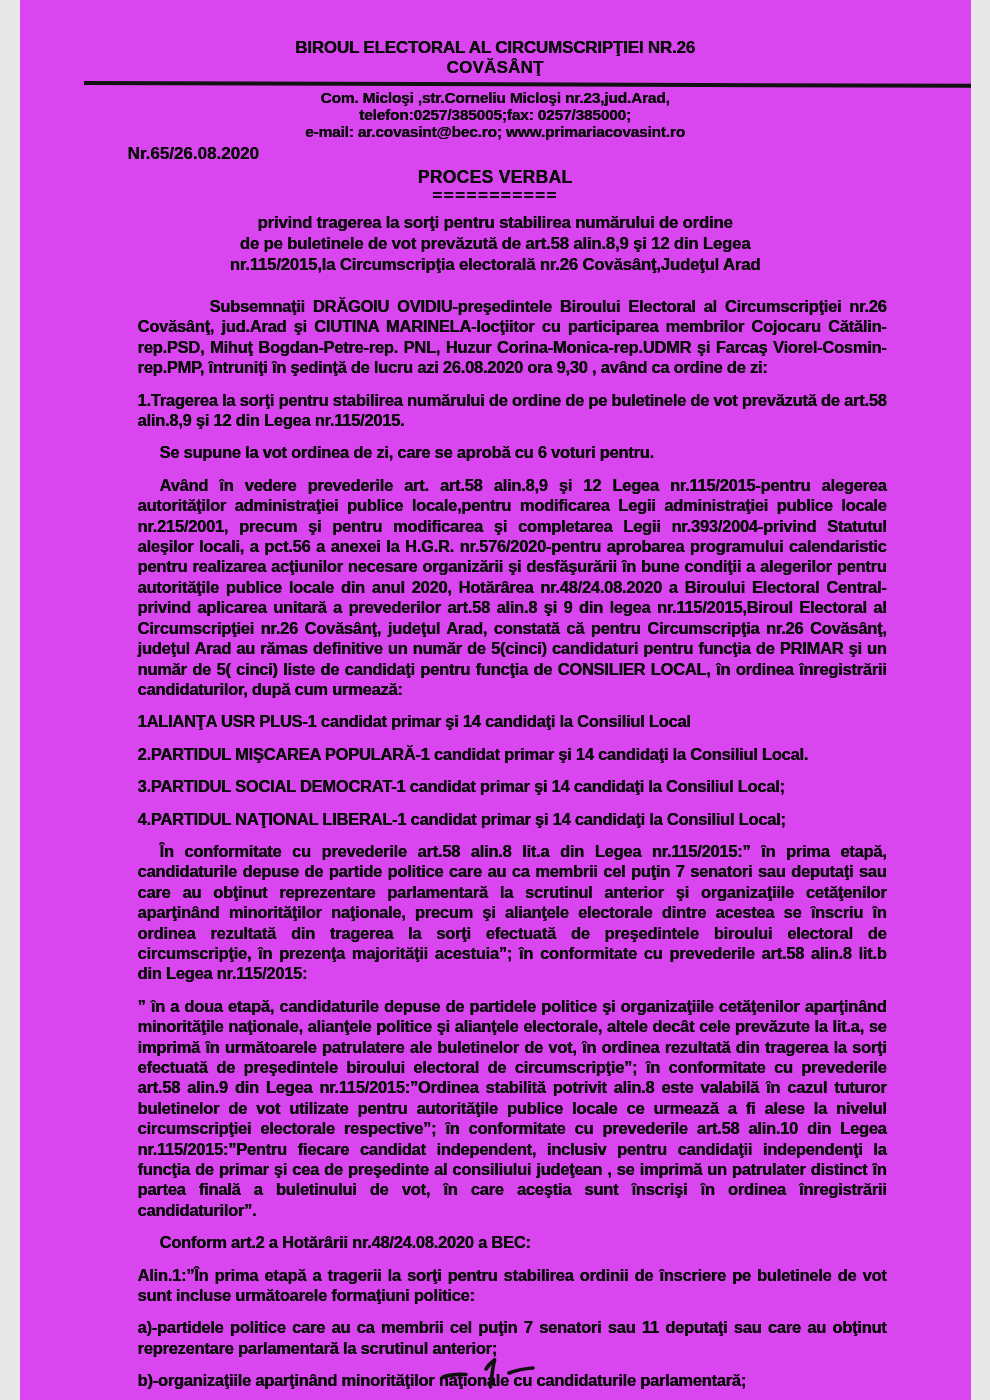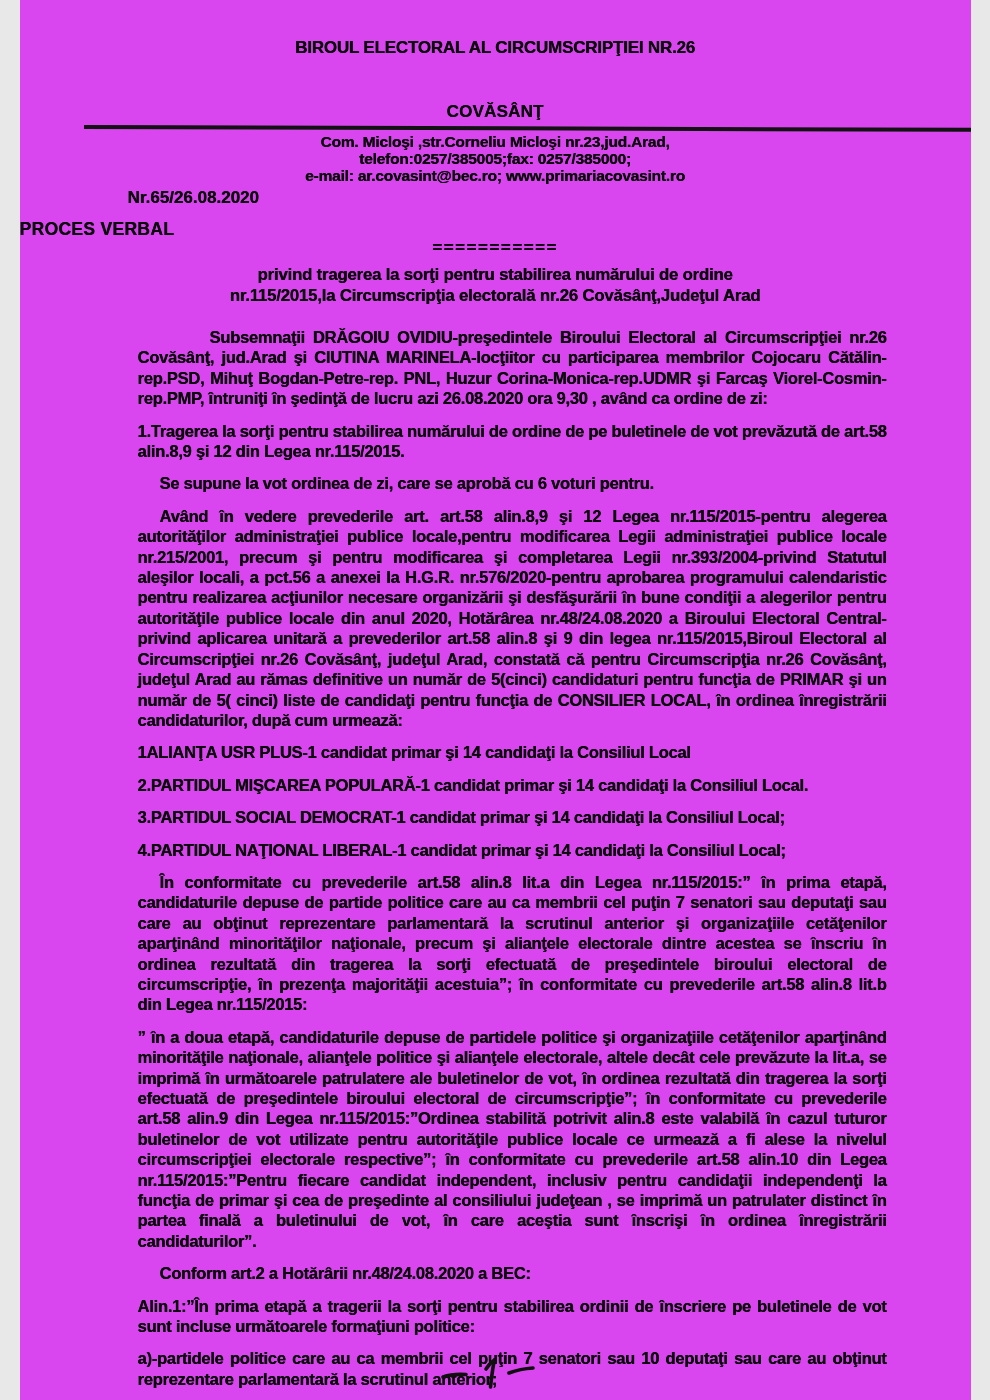--- a/index.html
+++ b/index.html
@@ -10,29 +10,29 @@
     margin:0 auto;
     background:#d946ef;
     font-family:"Liberation Sans",sans-serif;
     font-weight:700;
     color:#0b0b0b;
     overflow:hidden;
     text-shadow:0.35px 0 0 currentColor;
   }
   .hdr{ text-align:center; padding-top:38px; line-height:20px; }
   .hdr-l1{ font-size:17px; letter-spacing:-0.2px; }
-  .hdr-l2{ font-size:17px; letter-spacing:0.2px;margin-top:44px; }
+  .hdr-l2{ font-size:17px; letter-spacing:0.2px; }
   .hdr-rule{
     height:4px; background:#121212;
     margin:3px 0 4px 64px; width:924px;
     transform:rotate(0.18deg); transform-origin:left center;
   }
   .addr{ text-align:center; font-size:15.5px; line-height:17px; letter-spacing:-0.2px; }
   .doc-no{ margin:4px 0 0 108px; font-size:17px; }
-  .title{ font-size:17.5px; margin-top:11px; letter-spacing:0.3px; }
+  .title{ text-align:center; font-size:17.5px; margin-top:3px; letter-spacing:0.3px; }
   .title-eq{ text-align:center; font-size:17px; letter-spacing:1.5px; line-height:14px; margin-top:1px; }
   .subtitle{ text-align:center; font-size:16.8px; line-height:21px; margin-top:9px; letter-spacing:-0.2px; }
   .bodytext{
     margin:21px 72px 0 106px;
     font-size:16.5px; line-height:20.4px;
     letter-spacing:-0.25px;
   }
   .bodytext p{ margin:12px; text-align:justify; }
   .p-indent{ text-indent:22px; }
   .p-indent-lg{ text-indent:72px; }
@@ -61,37 +61,38 @@
     <div>e-mail: ar.covasint@bec.ro; www.primariacovasint.ro</div>
   </div>
 
   <div class="doc-no">Nr.65/26.08.2020</div>
 
   <div class="title">PROCES VERBAL</div>
   <div class="title-eq">===========</div>
 
   <div class="subtitle">
       <div>privind tragerea la sorţi pentru stabilirea numărului de ordine</div>
+      <div>de pe buletinele de vot prevăzută de art.58 alin.8,9 şi 12 din Legea</div>
       <div>nr.115/2015,la Circumscripţia electorală nr.26 Covăsânţ,Judeţul Arad</div>
     </div>
 
   <div class="bodytext">
       <p class="p-indent-lg">Subsemnaţii DRĂGOIU OVIDIU-preşedintele Biroului Electoral al Circumscripţiei nr.26 Covăsânţ, jud.Arad şi CIUTINA MARINELA-locţiitor cu participarea membrilor Cojocaru Cătălin-rep.PSD, Mihuţ Bogdan-Petre-rep. PNL, Huzur Corina-Monica-rep.UDMR şi Farcaş Viorel-Cosmin-rep.PMP, întruniţi în şedinţă de lucru azi 26.08.2020 ora 9,30 , având ca ordine de zi:</p>
       <p class="p-flush">1.Tragerea la sorţi pentru stabilirea numărului de ordine de pe buletinele de vot prevăzută de art.58 alin.8,9 şi 12 din Legea nr.115/2015.</p>
       <p class="p-indent">Se supune la vot ordinea de zi, care se aprobă cu 6 voturi pentru.</p>
       <p class="p-indent">Având în vedere prevederile art. art.58 alin.8,9 şi 12 Legea nr.115/2015-pentru alegerea autorităţilor administraţiei publice locale,pentru modificarea Legii administraţiei publice locale nr.215/2001, precum şi pentru modificarea şi completarea Legii nr.393/2004-privind Statutul aleşilor locali, a pct.56 a anexei la H.G.R. nr.576/2020-pentru aprobarea programului calendaristic pentru realizarea acţiunilor necesare organizării şi desfăşurării în bune condiţii a alegerilor pentru autorităţile publice locale din anul 2020, Hotărârea nr.48/24.08.2020 a Biroului Electoral Central-privind aplicarea unitară a prevederilor art.58 alin.8 şi 9 din legea nr.115/2015,Biroul Electoral al Circumscripţiei nr.26 Covăsânţ, judeţul Arad, constată că pentru Circumscripţia nr.26 Covăsânţ, judeţul Arad au rămas definitive un număr de 5(cinci) candidaturi pentru funcţia de PRIMAR şi un număr de 5( cinci) liste de candidaţi pentru funcţia de CONSILIER LOCAL, în ordinea înregistrării candidaturilor,  după cum urmează:</p>
       <p class="p-flush">1ALIANŢA USR PLUS-1 candidat primar şi 14 candidaţi la Consiliul Local</p>
       <p class="p-flush">2.PARTIDUL MIŞCAREA POPULARĂ-1 candidat primar şi 14 candidaţi la Consiliul Local.</p>
       <p class="p-flush">3.PARTIDUL SOCIAL DEMOCRAT-1 candidat primar şi 14 candidaţi la Consiliul Local;</p>
       <p class="p-flush">4.PARTIDUL NAŢIONAL LIBERAL-1 candidat primar şi 14 candidaţi la Consiliul Local;</p>
       <p class="p-indent">În conformitate cu prevederile art.58 alin.8 lit.a din Legea nr.115/2015:” în prima etapă, candidaturile depuse de partide politice care au ca membrii cel puţin 7 senatori sau deputaţi sau care au obţinut reprezentare parlamentară la scrutinul anterior şi organizaţiile cetăţenilor aparţinând minorităţilor naţionale, precum şi alianţele electorale dintre acestea se înscriu în ordinea rezultată din tragerea la sorţi efectuată de preşedintele biroului electoral de circumscripţie, în prezenţa majorităţii acestuia”; în conformitate cu prevederile art.58 alin.8 lit.b din Legea nr.115/2015:</p>
       <p class="p-flush">” în a doua etapă, candidaturile depuse de partidele politice şi organizaţiile cetăţenilor aparţinând minorităţile naţionale, alianţele politice şi alianţele electorale, altele decât cele prevăzute la lit.a, se imprimă în următoarele patrulatere ale buletinelor de vot, în ordinea rezultată din tragerea la sorţi efectuată de preşedintele biroului electoral de circumscripţie”; în conformitate cu prevederile art.58 alin.9 din Legea nr.115/2015:”Ordinea stabilită potrivit alin.8 este valabilă în cazul tuturor buletinelor de vot utilizate pentru autorităţile publice locale ce urmează a fi alese la nivelul circumscripţiei electorale respective”; în conformitate cu prevederile art.58 alin.10 din Legea nr.115/2015:”Pentru fiecare candidat independent, inclusiv pentru candidaţii independenţi la funcţia de primar şi cea de preşedinte al consiliului judeţean , se imprimă un patrulater distinct în partea finală a buletinului de vot, în care aceştia sunt înscrişi în ordinea înregistrării candidaturilor”.</p>
       <p class="p-indent">Conform art.2 a Hotărârii nr.48/24.08.2020 a BEC:</p>
       <p class="p-flush">Alin.1:”În prima etapă a tragerii la sorţi pentru stabilirea ordinii de înscriere pe buletinele de vot sunt incluse următoarele formaţiuni politice:</p>
-      <p class="p-flush">a)-partidele politice care au ca membrii cel puţin 7 senatori sau 10 deputaţi sau care au obţinut reprezentare parlamentară la scrutinul anterior;</p>
+      <p class="p-flush">a)-partidele politice care au ca membrii cel puţin 7 senatori sau 11 deputaţi sau care au obţinut reprezentare parlamentară la scrutinul anterior;</p>
       <p class="p-flush">b)-organizaţiile aparţinând minorităţilor naţionale cu candidaturile parlamentară;</p>
     </div>
 
   <div class="pageno" aria-label="1">
     <svg width="120" height="36" viewBox="0 0 120 36">
       <g fill="none" stroke="#101010" stroke-width="3.6" stroke-linecap="round">
         <path d="M8,21 C15,18.5 23,18 31,18.5"></path>
         <path d="M55.5,31 C56.5,22 57.5,12 59.5,4"></path>
         <path d="M51,13 C53.5,9 56.5,6 59.5,4"></path>
         <path d="M74,17 C82,14 90,12.5 98,12"></path>

